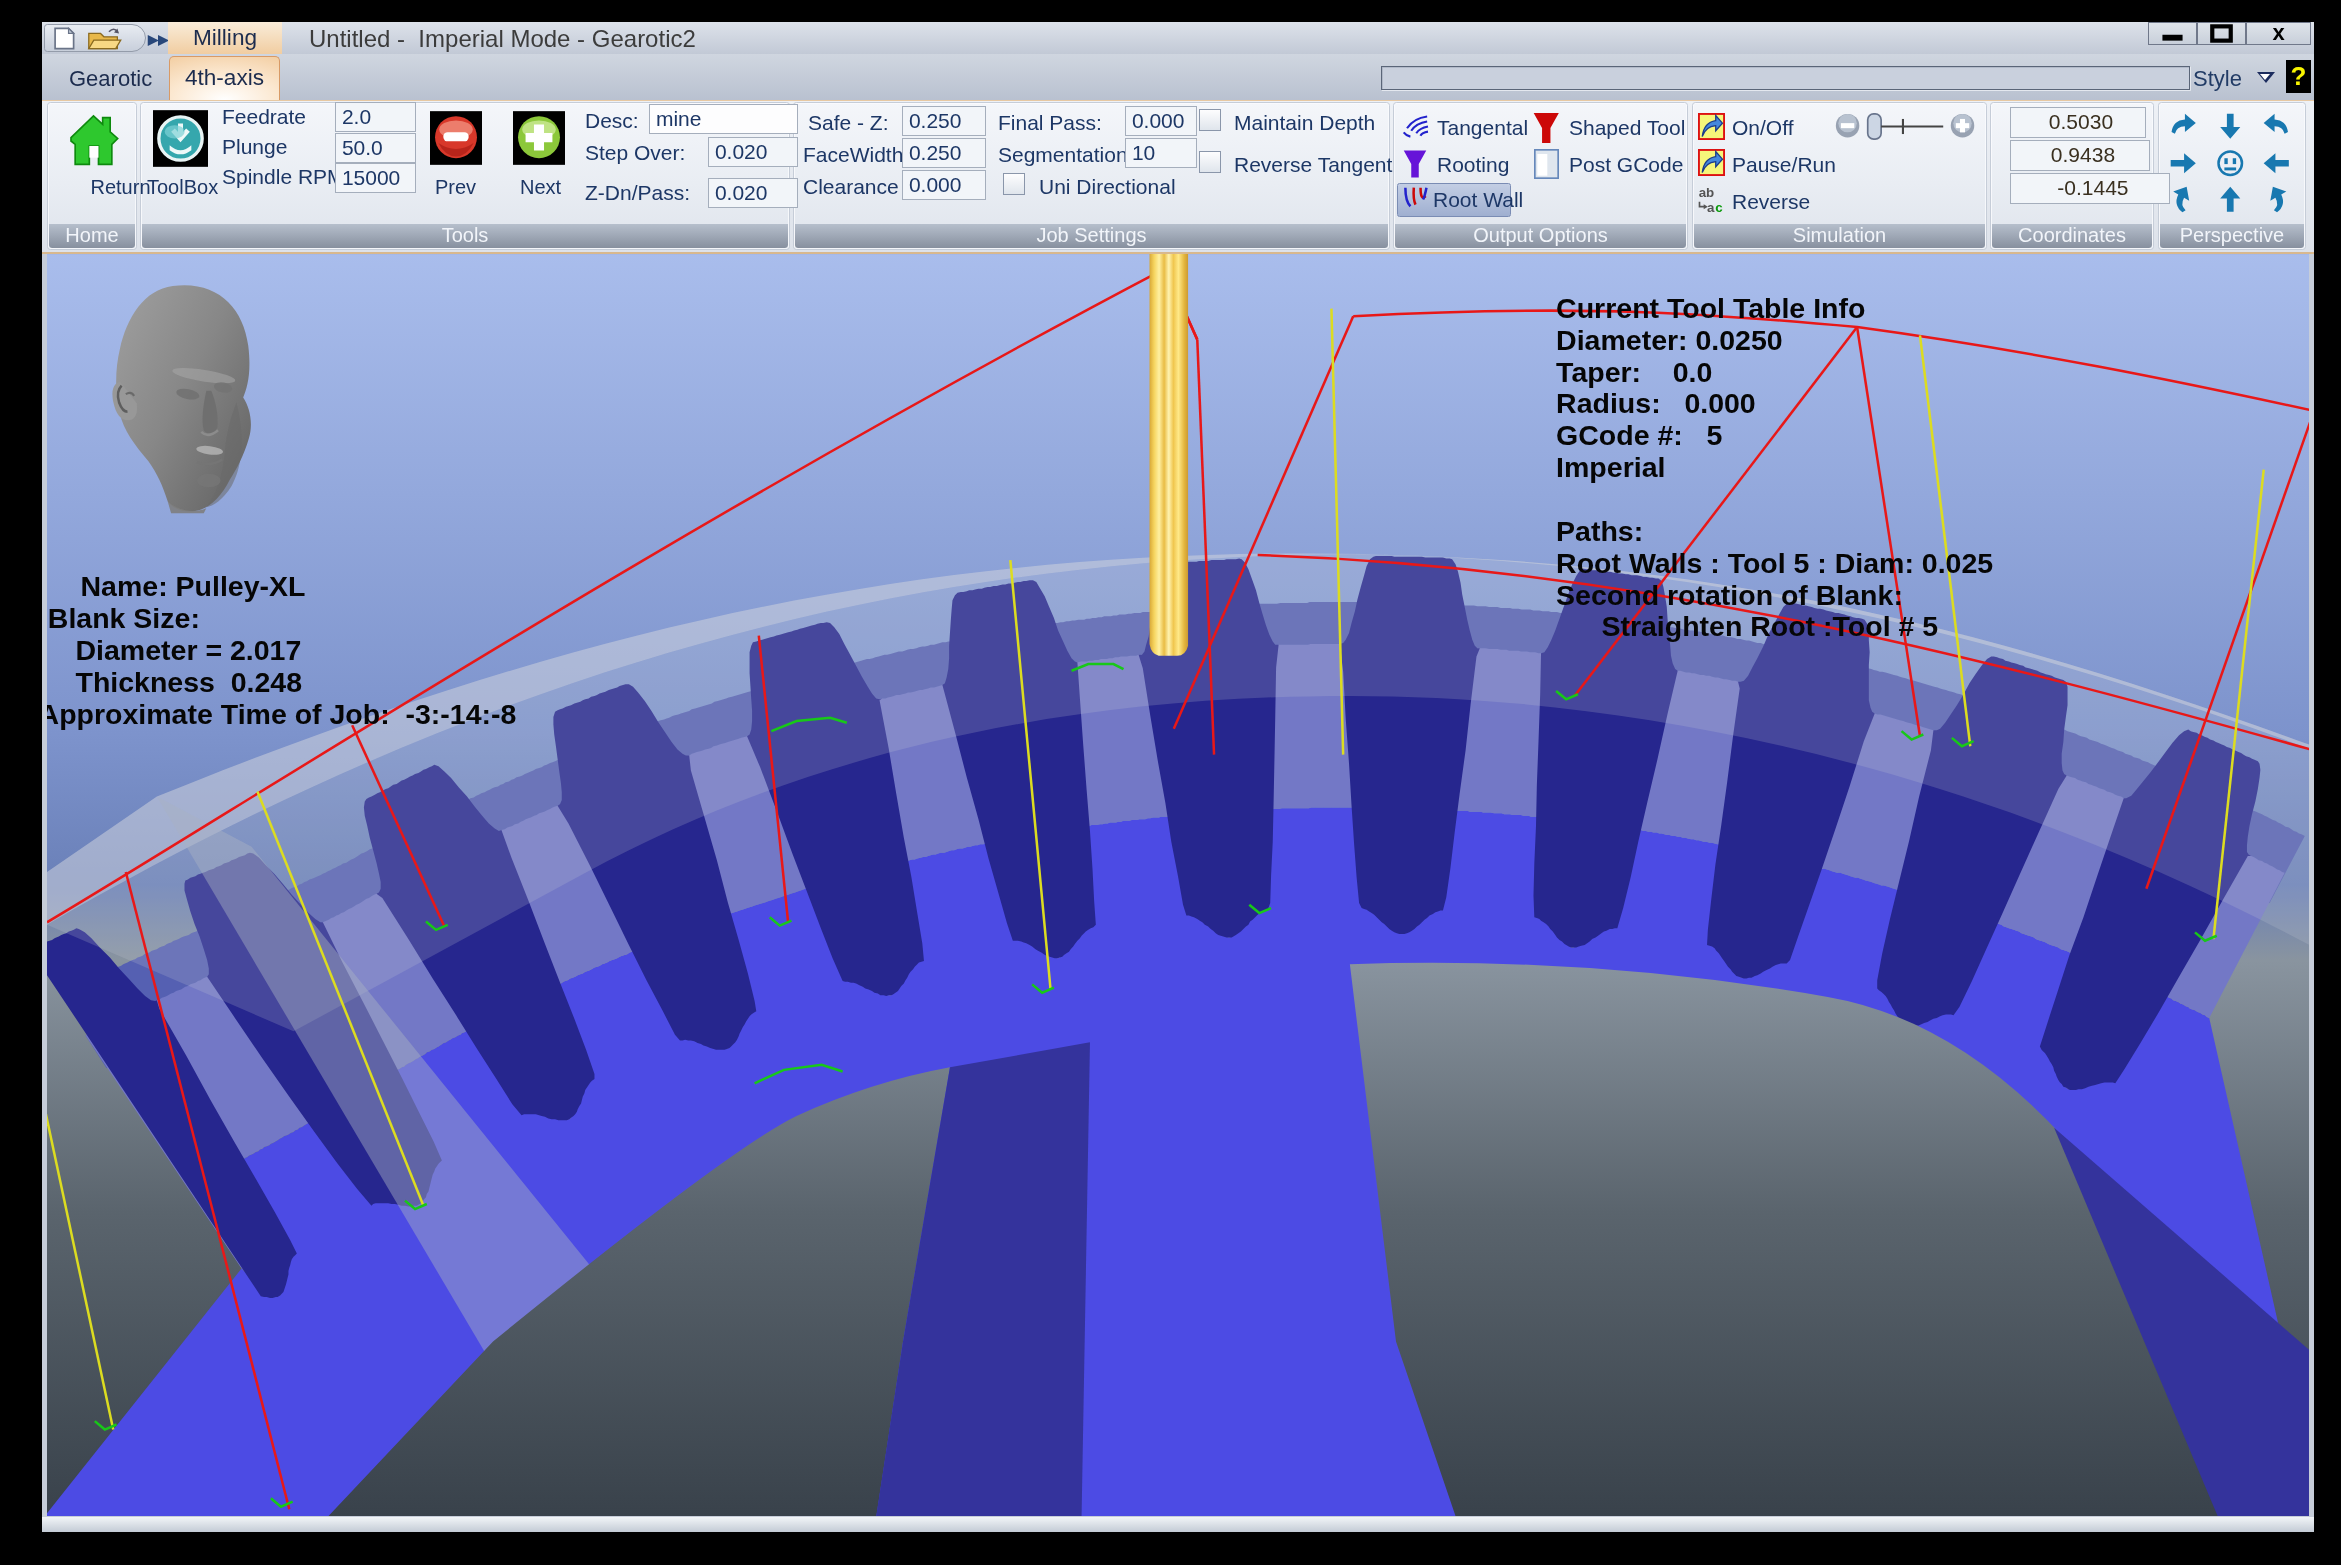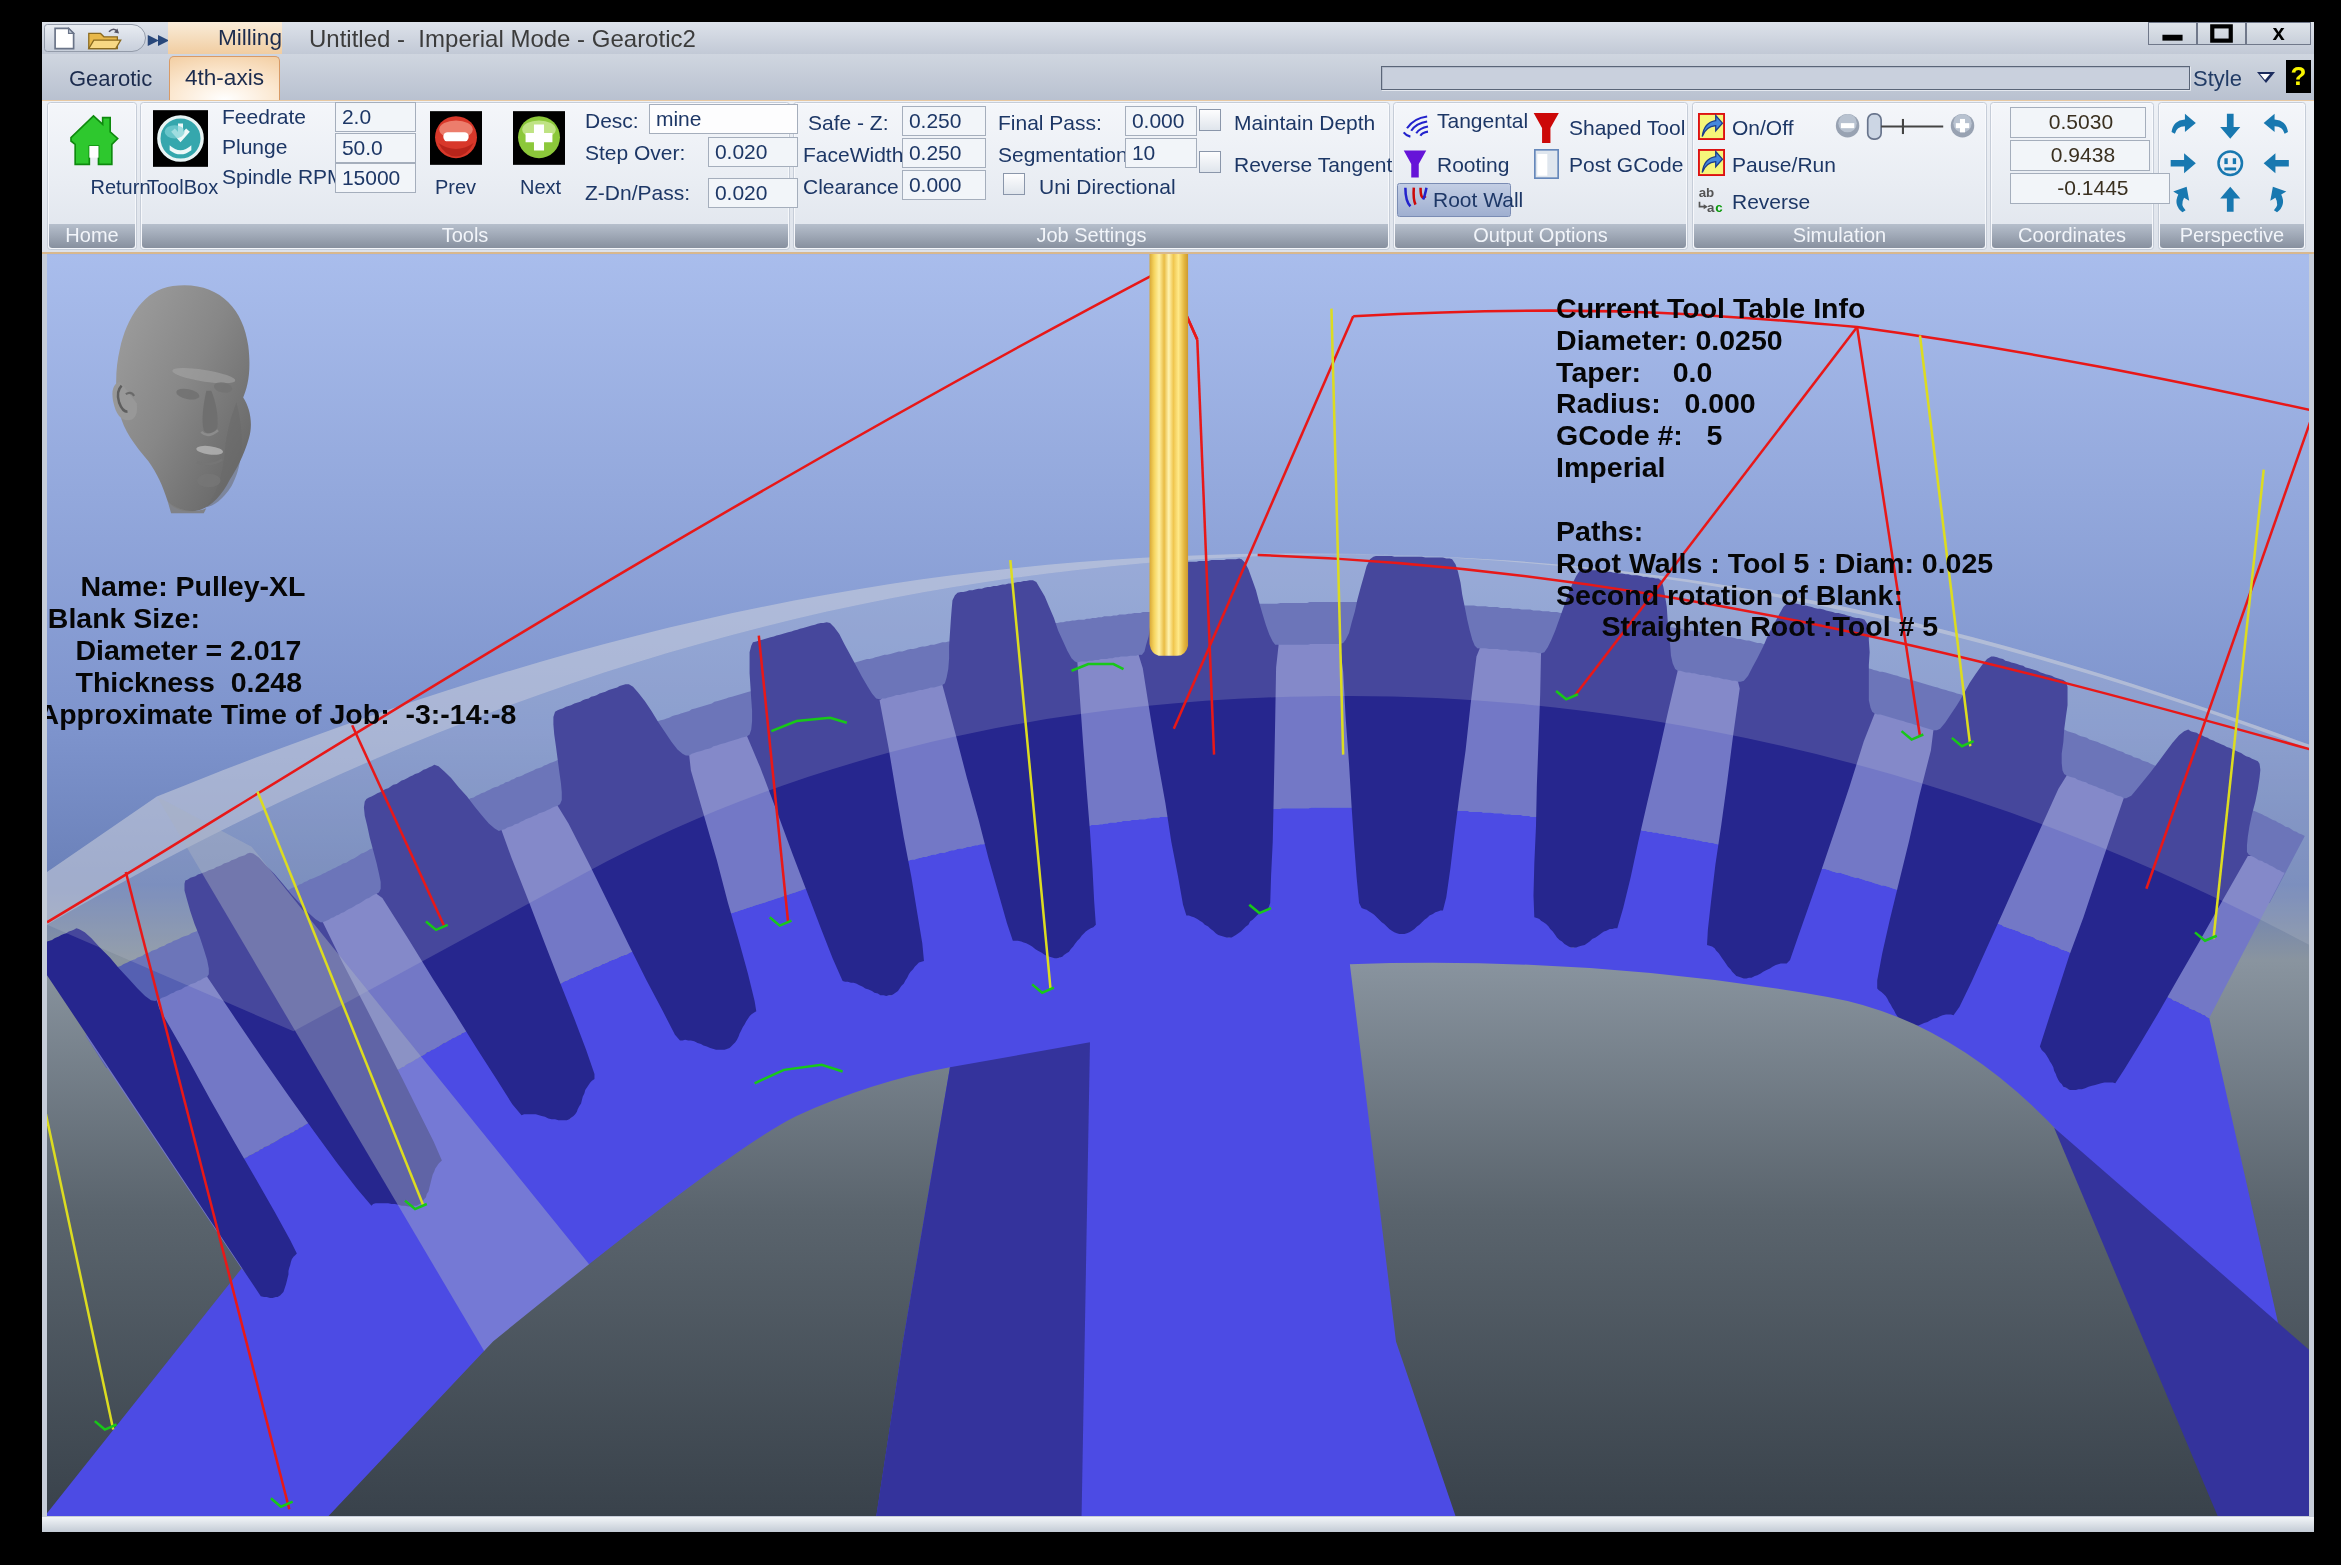--- a/index.html
+++ b/index.html
@@ -1,19 +1,19 @@
 <!DOCTYPE html>
 <html style="font-size:13.4px"><head><meta charset="utf-8"><style>
 html,body{margin:0;padding:0;background:#000;width:2342px;height:1566px;overflow:hidden;}
 *{box-sizing:border-box;font-family:"Liberation Sans",sans-serif;}
 .abs{position:absolute;}
 #win{position:absolute;left:42px;top:22px;width:2272px;height:1510px;background:#c6cdd9;}
 #titlebar{position:absolute;left:0;top:0;width:2272px;height:32px;background:linear-gradient(#dde2ea,#c2c9d6);}
 #qat{position:absolute;left:1.7px;top:1.7px;width:102px;height:28.5px;background:linear-gradient(#e8ecf2,#c8cfdb);border:0.8px solid #949caa;border-radius:3.4px 14.2px 14.2px 3.4px;}
-#milling{position:absolute;left:126px;top:0;width:114px;height:32px;background:linear-gradient(#f9ecd9,#f1cda1);text-align:right;line-height:32px;font-size:22.6px;color:#1c2c4e;}
+#milling{position:absolute;left:126px;top:0;width:114px;height:32px;background:linear-gradient(#f9ecd9,#f1cda1);text-align:center;line-height:32px;font-size:22.6px;color:#1c2c4e;}
 #title{position:absolute;left:267px;top:0;height:32px;line-height:34px;font-size:24px;color:#3c3c3c;white-space:pre;}
 .winbtn{position:absolute;top:0;height:22.6px;background:linear-gradient(#dfe4ea,#c8cfda);border:0.8px solid #70788a;text-align:center;color:#000;}
 #tabrow{position:absolute;left:0;top:32px;width:2272px;height:46px;background:linear-gradient(#d0d6e0,#b9c1d0);}
 .tabtxt{position:absolute;top:12.6px;font-size:22px;color:#1c2c4e;}
 #tab4{position:absolute;left:127px;top:34px;width:111px;height:44px;border:1.7px solid #d89a66;border-bottom:none;border-radius:5px 5px 0 0;background:radial-gradient(ellipse 101px 50px at 50% 100%,#fff 0%,#fbe7cf 55%,#f3cfa4 100%);text-align:center;line-height:42px;font-size:22.6px;color:#1c2c4e;}
 #progressbar{position:absolute;left:1339px;top:44px;width:809px;height:23.5px;background:#c9d0dd;border:0.8px solid #5a6578;box-shadow:inset 0.8px 0.8px 0 #aab2c2, 0.8px 0.8px 0 #eef1f5;}
 #stylebtn{position:absolute;left:2151px;top:44px;font-size:22px;color:#223c66;}
 #helpbtn{position:absolute;left:2244px;top:38px;width:25px;height:33px;background:#000;color:#f8f400;font-size:26px;font-weight:bold;text-align:center;line-height:33px;}
 #ribbon{position:absolute;left:0;top:78px;width:2272px;height:154px;background:linear-gradient(#eef1f6,#dde2ea);border-top:1.7px solid #e7c8a2;border-bottom:2.5px solid #d8b88e;}
 .grp{position:absolute;top:80px;height:148px;background:linear-gradient(#f4f6fa 0%,#e9edf3 55%,#dfe4ec 100%);border:0.8px solid #c6cdd8;border-radius:3.4px;box-shadow:inset 0 0 0 0.8px #fbfcfe;}
@@ -141,21 +141,21 @@
 
  <svg class="abs" style="left:1360px;top:92px;" width="28.5" height="28.5" viewBox="0 0 34 34">
   <g fill="none" stroke="#2222cc" stroke-width="2.5">
    <path d="M30 3 q-16 2 -24 14"></path>
         <path d="M30 9 q-13 2 -19 11"></path>
         <path d="M31 15 q-10 2 -14 8"></path>
         <path d="M31 21 q-7 1 -9 5"></path>
         <path d="M2 22 q3 4 8 5"></path>
   </g>
     </svg>
- <div class="lbl" style="left:1395px;top:87px;">Tangental</div>
+ <div class="lbl" style="left:1395px;top:94px;">Tangental</div>
  <svg class="abs" style="left:1490px;top:89px;" width="28.5" height="34" viewBox="0 0 34 40">
       <path d="M2 2 h30 l-10 18 v18 h-10 v-18 Z" fill="#cc0808"></path>
     </svg>
  <div class="lbl" style="left:1527px;top:94px;">Shaped Tool</div>
  <svg class="abs" style="left:1358px;top:127px;" width="30" height="30" viewBox="0 0 34 40">
       <path d="M2 2 h30 l-10 18 v18 h-10 v-18 Z" fill="#6614d8"></path>
     </svg>
  <div class="lbl" style="left:1395px;top:131px;">Rooting</div>
  <svg class="abs" style="left:1492px;top:127px;" width="25" height="30" viewBox="0 0 30 36">
    <rect x="1" y="1" width="28" height="34" fill="#dfe6ee" stroke="#6688bb" stroke-width="2"></rect>

